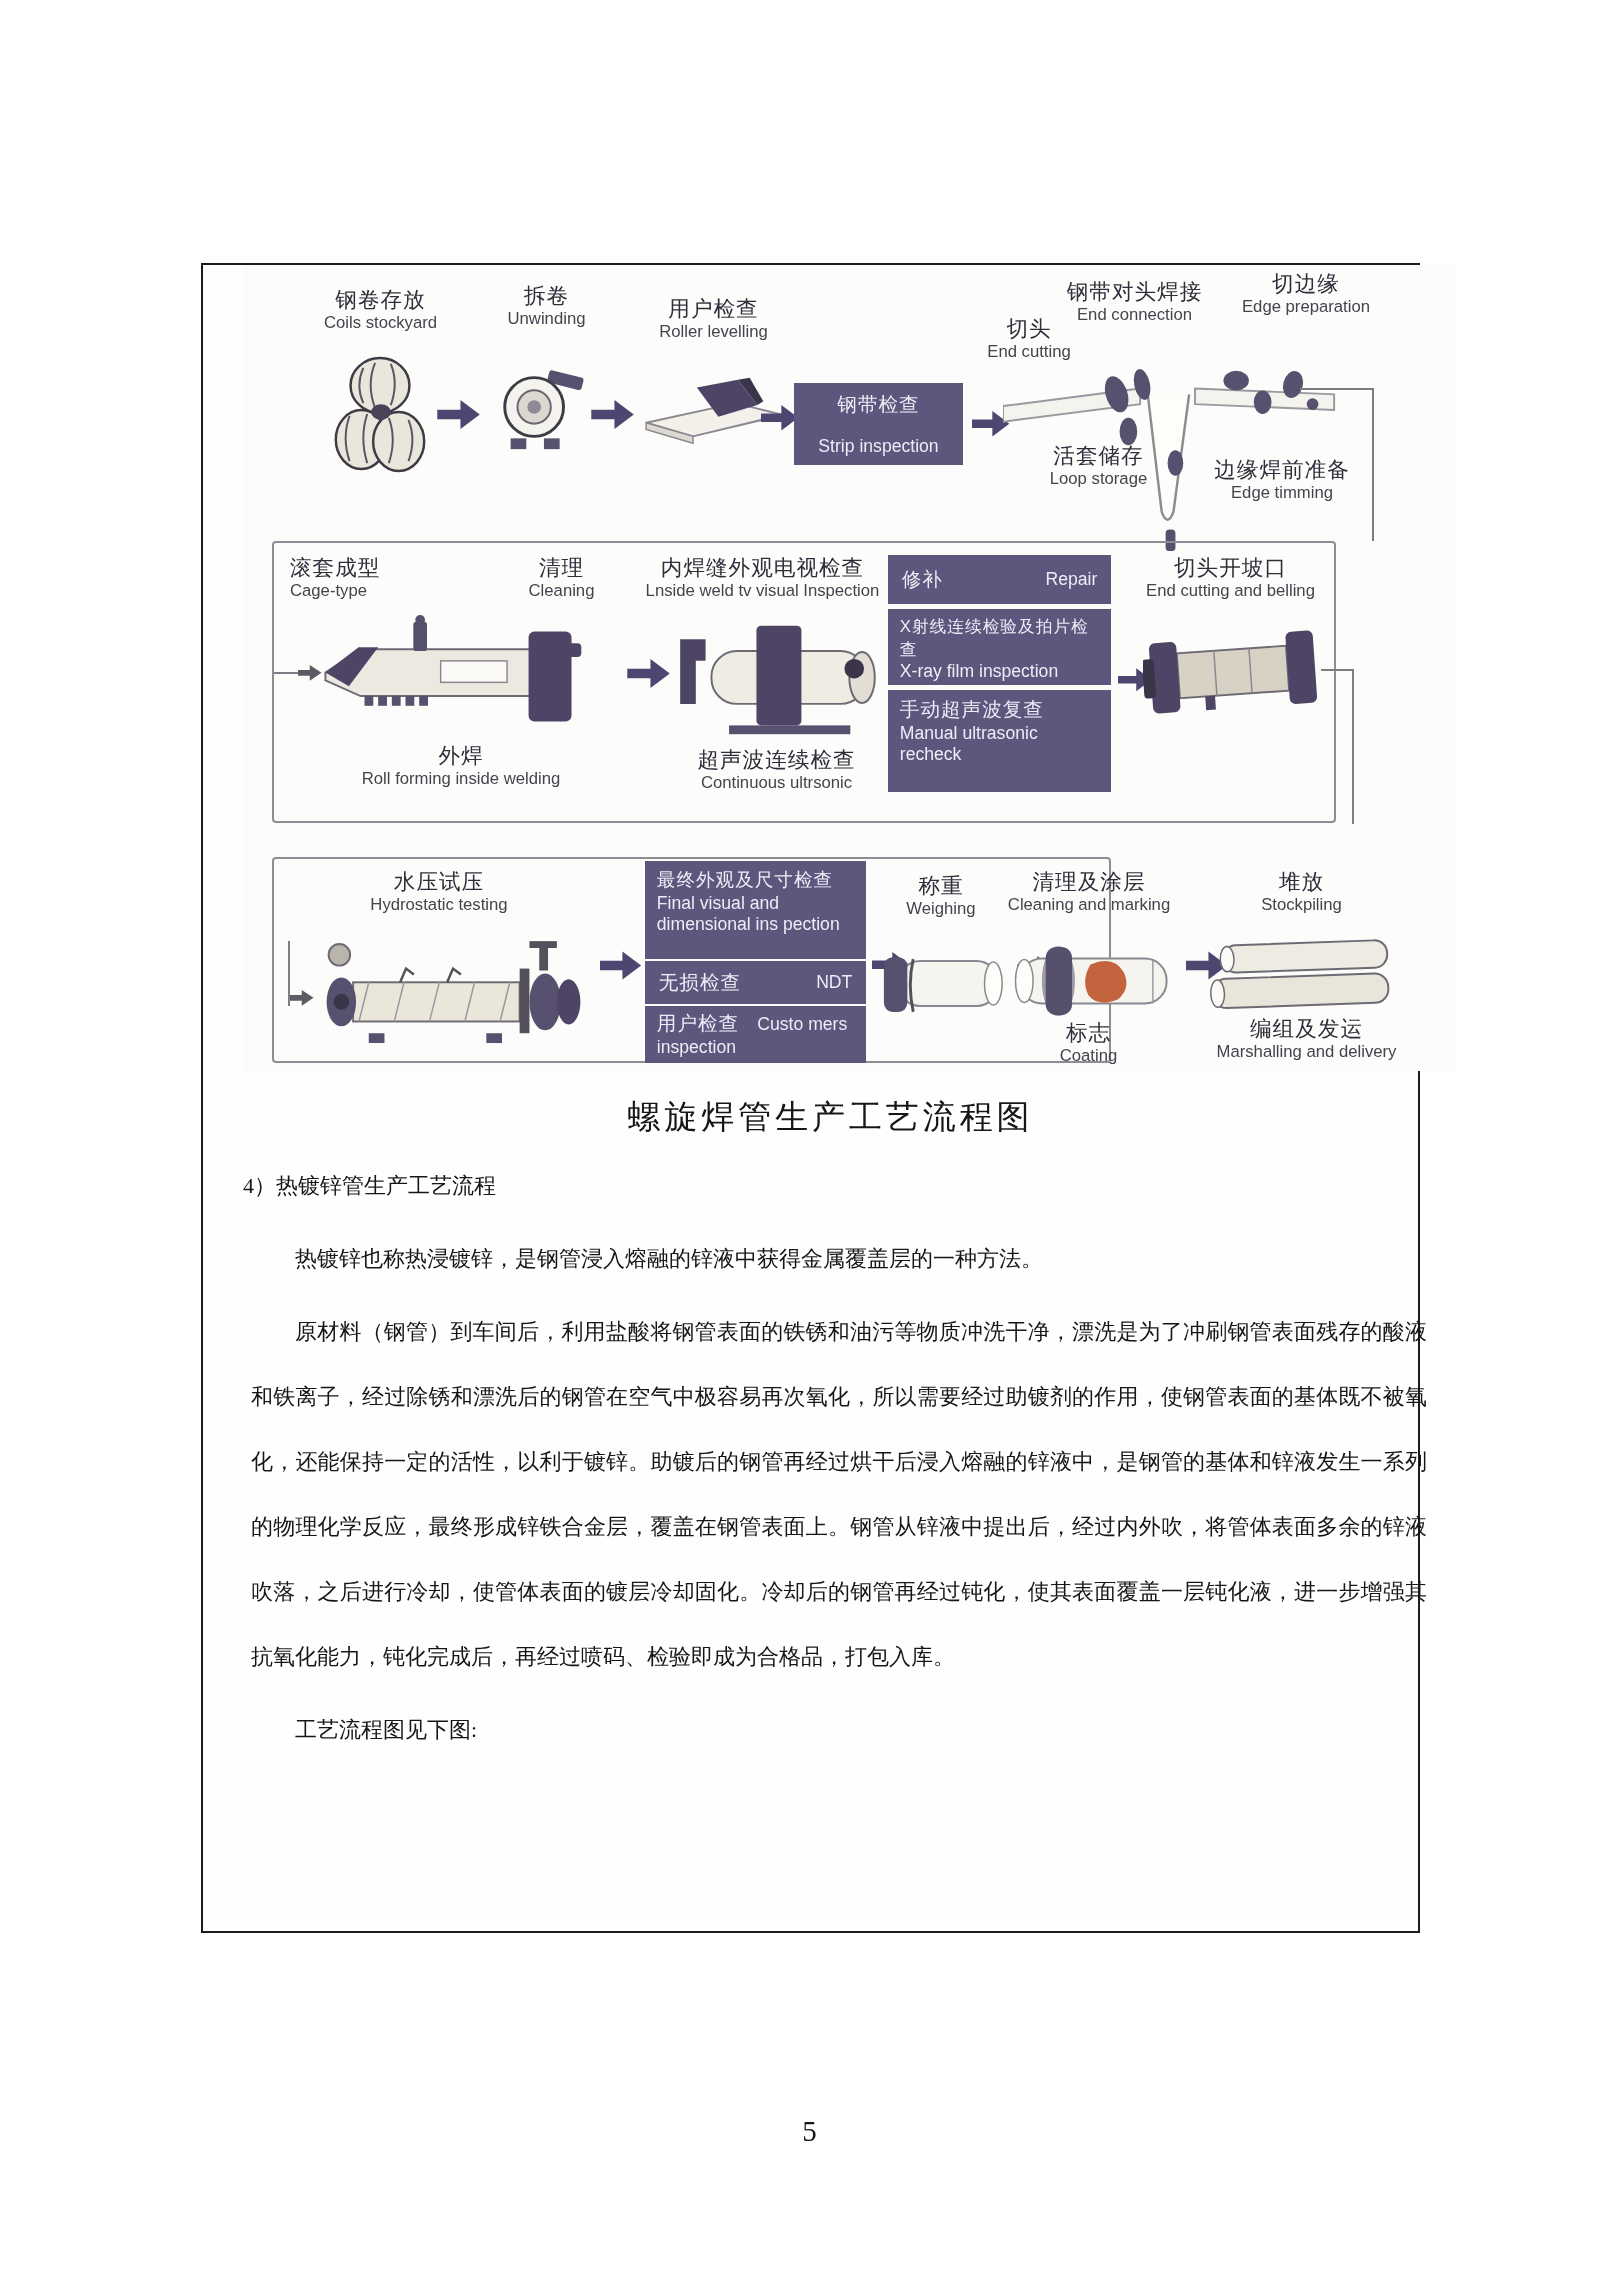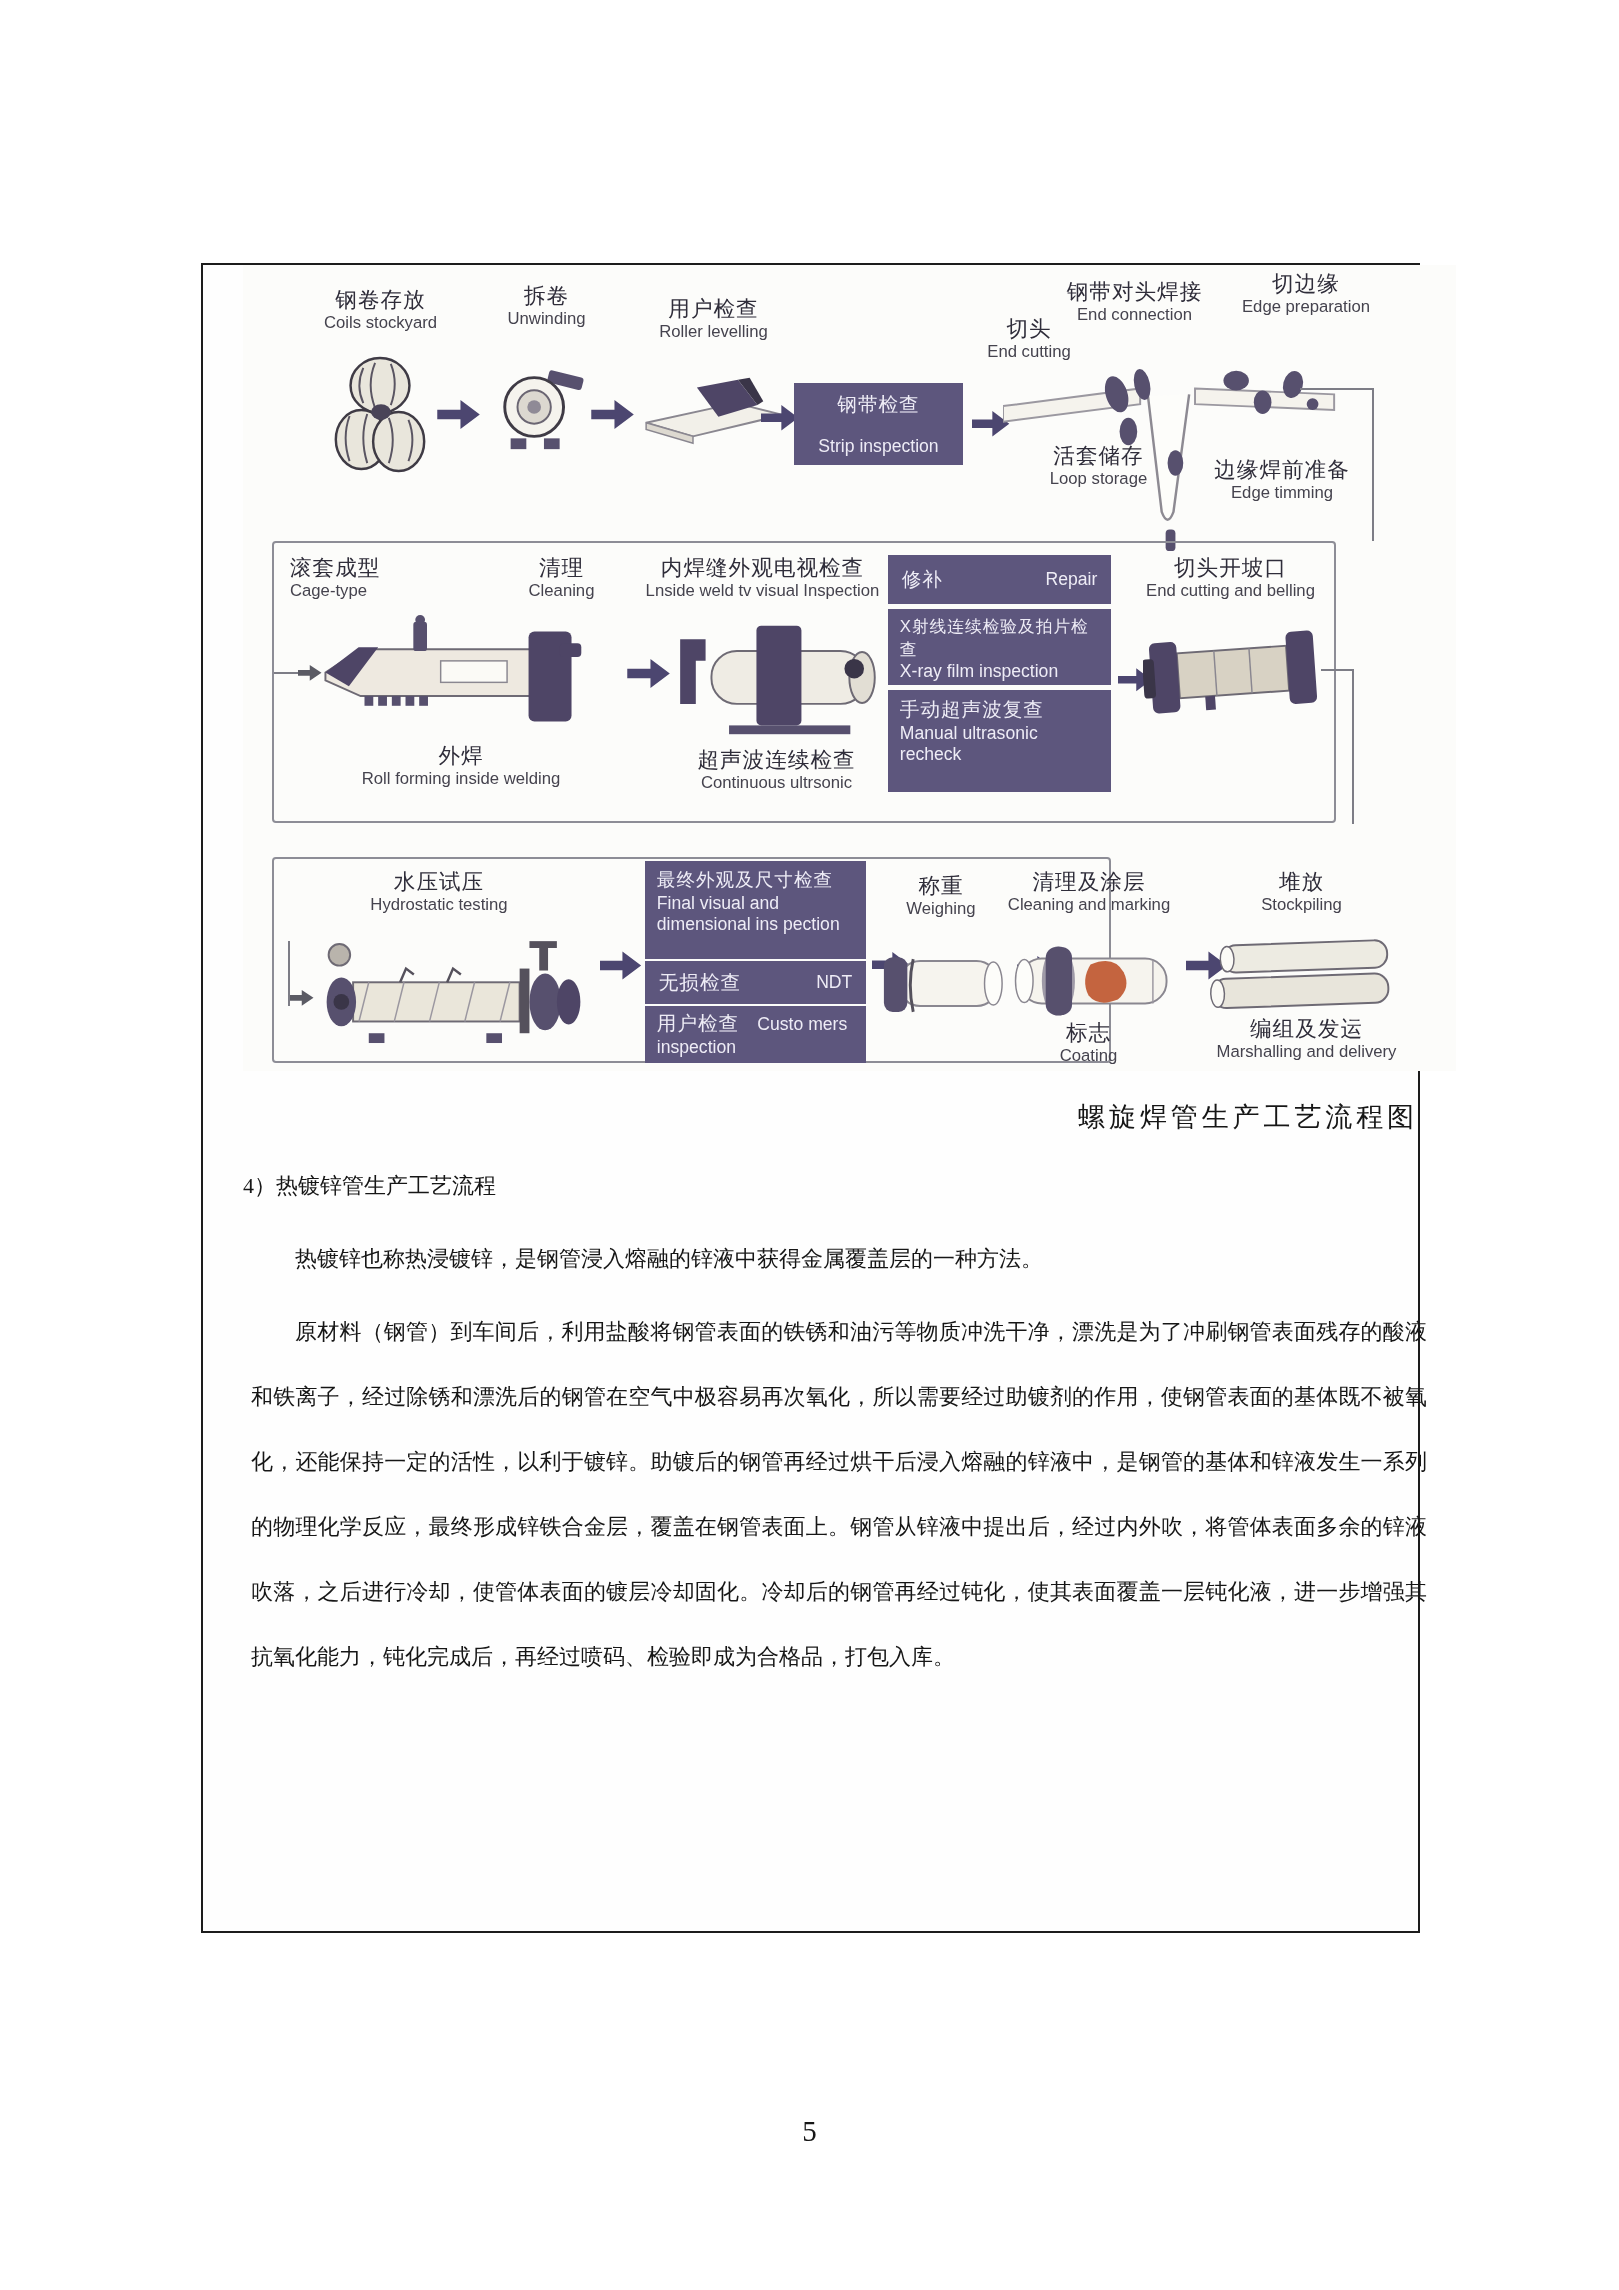--- a/index.html
+++ b/index.html
@@ -20,21 +20,21 @@
   .pbox.center{display:flex;flex-direction:column;align-items:center;justify-content:center;gap:18px;}
   .prow{display:flex;justify-content:space-between;align-items:center;padding:0 13.7px;box-sizing:border-box;}
   .pcol{padding:5.9px 11.8px;box-sizing:border-box;text-align:left;}
   .pcol .zh{display:block;}
   .pcol .en{display:block;line-height:1.18;}
   .arr{position:absolute;}
   .conn{position:absolute;box-sizing:border-box;}
   .group-box{position:absolute;border:2px solid #8d8d96;border-radius:3.9px;box-sizing:border-box;background:transparent;}
   .illus{position:absolute;}
   
-  .caption{margin-top:21.6px;text-align:right;font-size:27px;letter-spacing:3.9px;line-height:49px;}
+  .caption{margin-top:21.6px;text-align:center;font-size:33px;letter-spacing:3.9px;line-height:49px;}
   .text-block{width:1192px;margin:11.8px auto 0;font-size:22px;line-height:65px;}
   .heading{margin:0;}
   .para{margin:8px;text-align:justify;text-justify:inter-ideograph;text-indent:2em;}
   .para.last{text-align:left;}
   .page-number{position:absolute;left:0;right:0;top:2115px;text-align:center;font-size:29px;}
 </style>
 </head>
 <body>
 
 <div class="page">
@@ -378,18 +378,19 @@
         <span class="zh">编组及发运</span>
         <span class="en">Marshalling and delivery</span>
       </div>
     </div>
 
     <div class="caption">螺旋焊管生产工艺流程图</div>
     <div class="text-block">
       <p class="heading">4）热镀锌管生产工艺流程</p>
       <p class="para">热镀锌也称热浸镀锌，是钢管浸入熔融的锌液中获得金属覆盖层的一种方法。</p>
       <p class="para">原材料（钢管）到车间后，利用盐酸将钢管表面的铁锈和油污等物质冲洗干净，漂洗是为了冲刷钢管表面残存的酸液和铁离子，经过除锈和漂洗后的钢管在空气中极容易再次氧化，所以需要经过助镀剂的作用，使钢管表面的基体既不被氧化，还能保持一定的活性，以利于镀锌。助镀后的钢管再经过烘干后浸入熔融的锌液中，是钢管的基体和锌液发生一系列的物理化学反应，最终形成锌铁合金层，覆盖在钢管表面上。钢管从锌液中提出后，经过内外吹，将管体表面多余的锌液吹落，之后进行冷却，使管体表面的镀层冷却固化。冷却后的钢管再经过钝化，使其表面覆盖一层钝化液，进一步增强其抗氧化能力，钝化完成后，再经过喷码、检验即成为合格品，打包入库。</p>
+      <p class="para last">工艺流程图见下图:</p>
     </div>
   </div>
 
   <div class="page-number">5</div>
 </div>
 
 
 </body></html>

